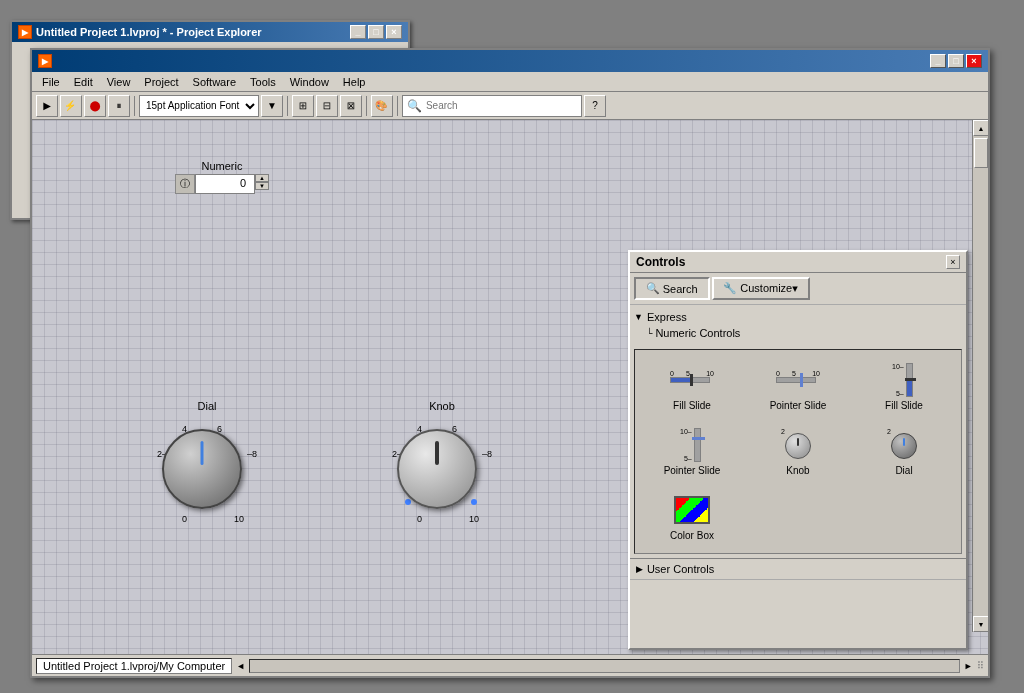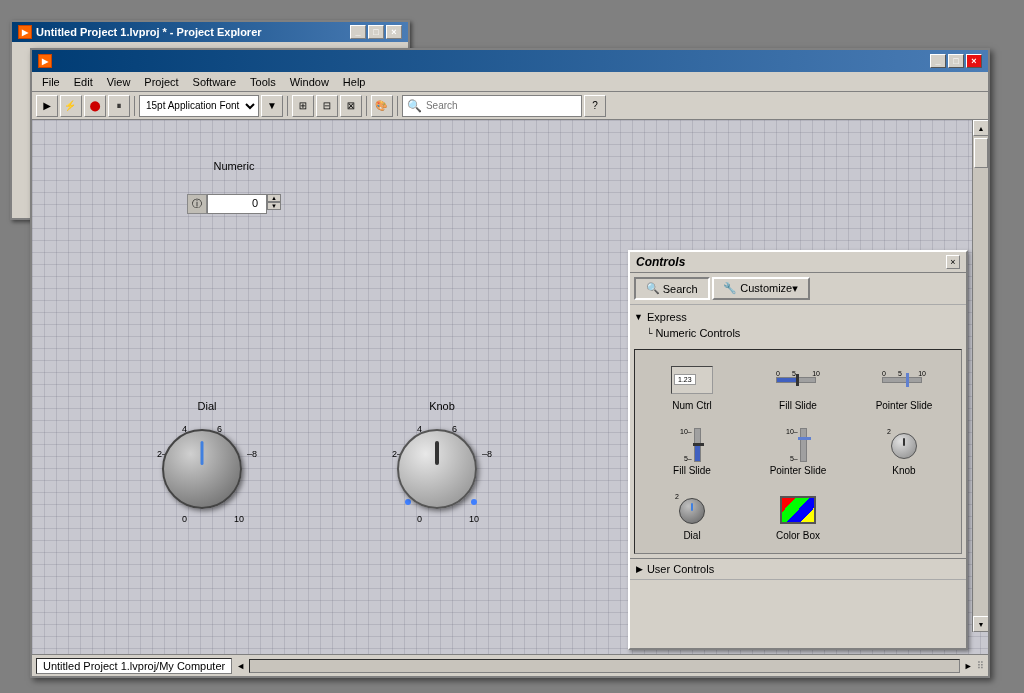--- a/index.html
+++ b/index.html
@@ -150,21 +150,21 @@
       z-index: 100;
     }
     .cp-titlebar {
       background: #d4d0c8;
       padding: 3px 6px;
       display: flex;
       align-items: center;
       justify-content: space-between;
       border-bottom: 1px solid #808080;
     }
-    .cp-title { font-weight: bold; font-size: 12px; font-style: italic; }
+    .cp-title { font-weight: bold; font-size: 12px; }
     .cp-close-btn {
       width: 14px; height: 14px;
       background: #d4d0c8;
       border: 1px solid #808080;
       border-top-color: #fff;
       border-left-color: #fff;
       display: flex; align-items: center; justify-content: center;
       font-size: 9px; cursor: pointer;
     }
     .cp-toolbar {
@@ -525,21 +525,21 @@
     <div class="tb-separator"></div>
     <div class="tb-search-box">
       <span style="font-size:12px;">🔍</span>
       <input class="tb-search-input" type="text" placeholder="Search" style="">
     </div>
     <div class="tb-btn">?</div>
   </div>
 
   <div class="canvas-area">
 
-    <div class="fp-control" style="left: 155px; top: 40px; gap: 20px;">
+    <div class="fp-control" style="left: 143px; top: 40px;">
       <div class="fp-label">Numeric</div>
       <div style="display:flex; align-items:stretch;">
         <div style="display:flex; align-items:center; justify-content:center; width:20px; height:20px; background:#c0bdb5; border:1px solid #888; font-size:10px;">ⓘ</div>
         <div class="numeric-display">0</div>
         <div class="numeric-spinner">
           <div class="spin-btn">▲</div>
           <div class="spin-btn">▼</div>
         </div>
       </div>
     </div>
@@ -603,30 +603,20 @@
           <span>Express</span>
         </div>
         <div class="cp-tree-item cp-tree-indent">
           <span style="font-size:9px; margin-right:3px;">└</span>
           <span>Numeric Controls</span>
         </div>
       </div>
 
       <div class="cp-grid">
 
-        <div class="cp-grid-item">
-          <div class="ctrl-icon">
-            <div style="background:#d4d0c8; border:1px inset #999; width:42px; height:28px; display:flex; align-items:center; padding:2px;">
-              <div style="background:white; border:1px solid #999; font-size:7px; padding:1px 3px; display:flex; align-items:center; gap:1px;">
-                <span>1.23</span>
-              </div>
-            </div>
-          </div>
-          <span class="cp-grid-label">Num Ctrl</span>
-        </div>
 
         <div class="cp-grid-item">
           <div class="ctrl-icon">
             <div style="position:relative; width:44px; height:20px;">
               <div style="position:absolute; top:7px; left:0; width:40px; height:6px; background:linear-gradient(to right, #4060c0 55%, #a0a0a0 55%); border:1px solid #808080;"></div>
               <div style="position:absolute; top:4px; left:20px; width:3px; height:12px; background:#333;"></div>
               <div style="position:absolute; top:0; left:0; font-size:7px;">0</div>
               <div style="position:absolute; top:0; left:16px; font-size:7px;">5</div>
               <div style="position:absolute; top:0; right:0; font-size:7px;">10</div>
             </div>

